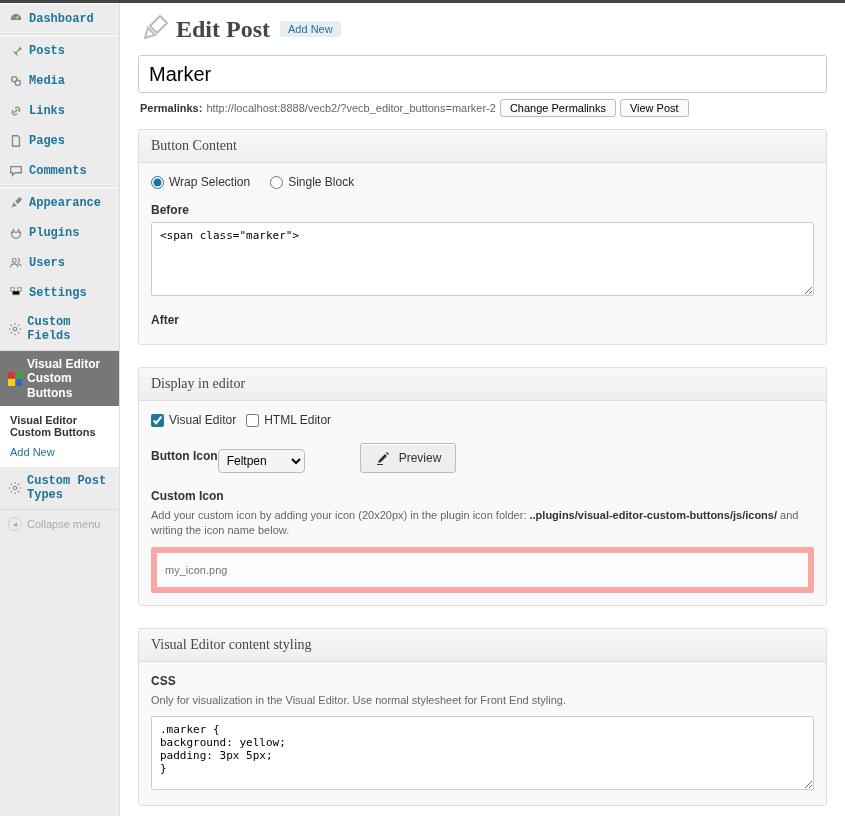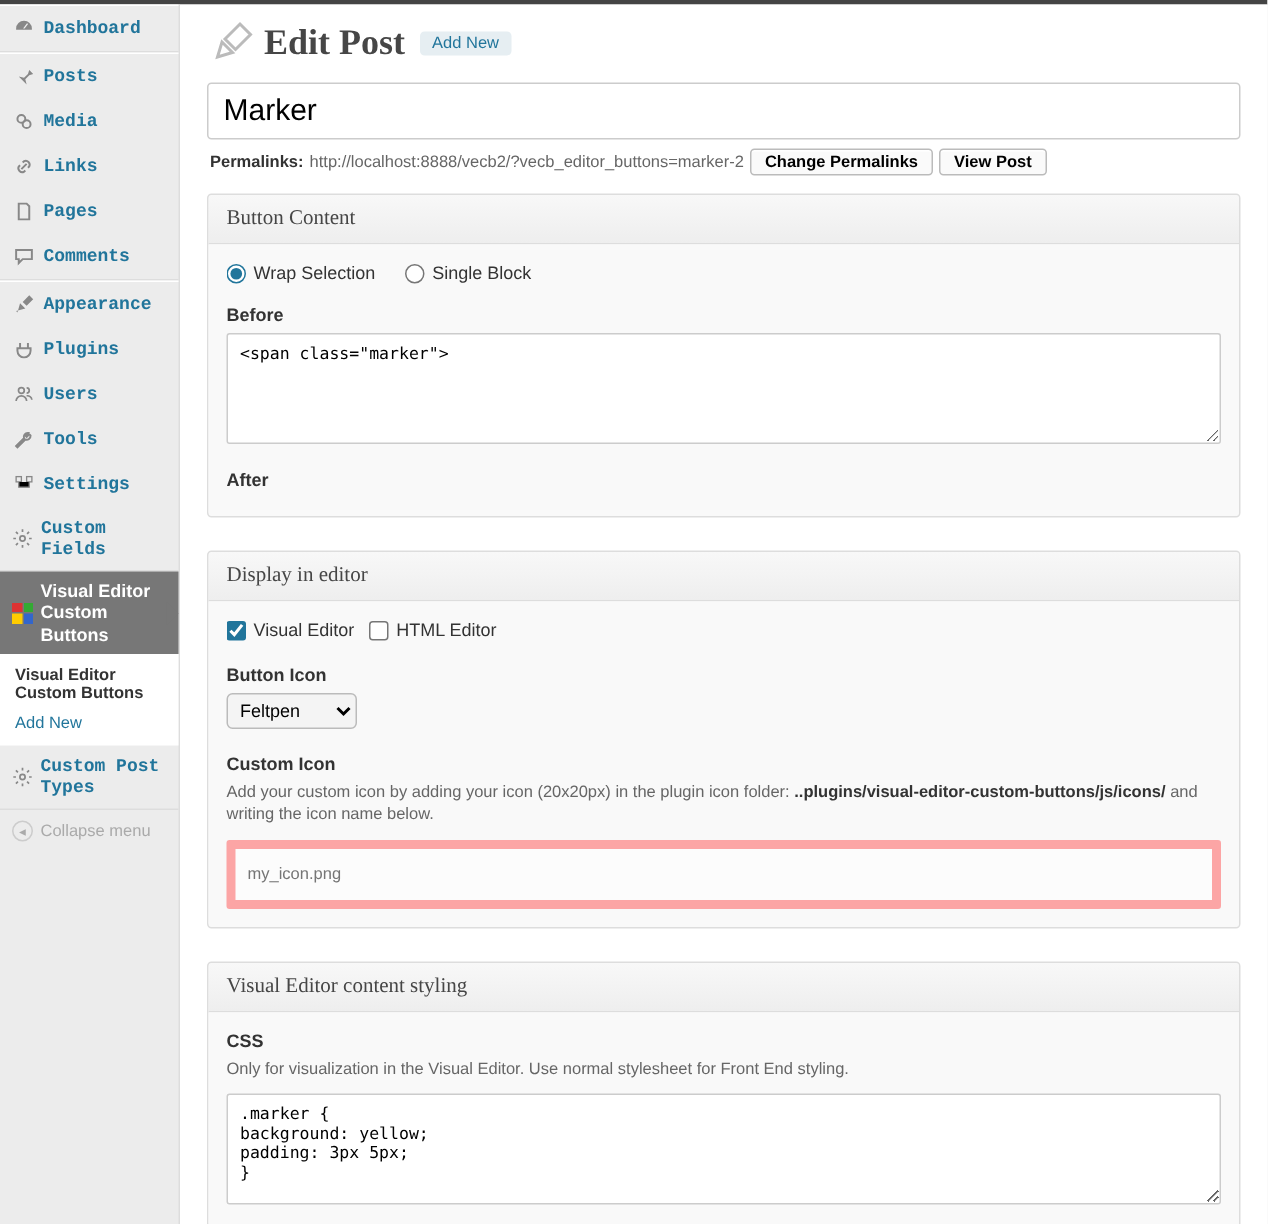--- a/index.html
+++ b/index.html
@@ -22,40 +22,40 @@
 
 .main { flex: 1; padding: 10px 18px 0 18px; background: #fff; }
 .page-head { display: flex; align-items: center; margin-bottom: 10px; }
 .page-head .picon { width: 32px; height: 32px; margin-right: 6px; color: #bbb; }
 .page-head h1 { font-family: Georgia, "Times New Roman", serif; font-weight: bold; font-size: 24px; color: #464646; margin-right: 10px; }
 .add-new { display: inline-block; font-size: 11px; background: #e6eef2; color: #21759b; border-radius: 3px; padding: 2px 8px; cursor: pointer; }
 
 .title-input { width: 100%; font-size: 20px; padding: 6px 10px; border: 1px solid #ccc; border-radius: 3px; background: #fff; height: 38px; }
 .permalink-row { padding: 6px 2px 12px 2px; font-size: 11px; color: #666; display: flex; align-items: center; flex-wrap: wrap; gap: 4px; }
 .permalink-row b { color: #333; font-weight: bold; }
-.small-btn { font-size: 11px; padding: 2px 9px; background: #fafafa; border: 1px solid #bbb; border-radius: 3px; cursor: pointer; box-shadow: inset 0 1px 0 #fff; font-weight: bold; }
+.small-btn { font-size: 11px; padding: 2px 9px; background: #fafafa; border: 1px solid #bbb; border-radius: 3px; cursor: pointer; box-shadow: inset 0 1px 0 #fff; }
 
 .postbox { border: 1px solid #ddd; border-radius: 3px; margin-bottom: 22px; background: #f9f9f9; }
 .postbox h3 { font-family: Georgia, "Times New Roman", serif; font-weight: normal; font-size: 14px; padding: 8px 12px; color: #464646; background: linear-gradient(#f8f8f8, #eee); border-bottom: 1px solid #ddd; border-radius: 3px 3px 0 0; }
 .inside { padding: 12px; background: #f9f9f9; border-radius: 0 0 3px 3px; }
 
 .radio-row { display: flex; gap: 20px; margin-bottom: 14px; align-items: center; }
 .radio-row label { display: flex; align-items: flex-end; gap: 5px; font-size: 12px; }
 input[type=radio] { accent-color: #21759b; }
 input[type=checkbox] { accent-color: #21759b; }
 
 .field-label { font-weight: bold; font-size: 12px; margin-bottom: 5px; display: block; color: #333; }
 textarea.code { width: 100%; height: 74px; font-family: Menlo, Monaco, Consolas, monospace; font-size: 11px; padding: 6px 8px; border: 1px solid #ccc; border-radius: 2px; background: #fff; resize: both; }
 .spacer { height: 14px; }
 
 .chk-row { display: flex; gap: 10px; margin-bottom: 16px; }
 .chk-row label { display: flex; align-items: center; gap: 5px; font-size: 12px; }
 
 .icon-row { display: flex; align-items: flex-end; gap: 55px; margin-bottom: 16px; }
-.icon-col { display: flex; flex-direction: column; }
+.icon-col { display: flex; flex-direction: row; }
 select { font-size: 12px; padding: 3px 4px; border: 1px solid #bbb; border-radius: 4px; background: #f4f4f4; width: 87px; height: 24px; }
 .preview-btn { display: inline-flex; align-items: center; gap: 8px; padding: 6px 14px; background: #eee; border: 1px solid #bbb; border-radius: 3px; font-size: 12px; cursor: default; box-shadow: inset 0 1px 0 #fff; }
 .preview-ico { width: 16px; height: 16px; }
 
 .help-text { font-size: 11px; color: #666; margin: 4px 0 8px 0; line-height: 1.4; }
 .help-text b { color: #333; }
 
 .wide-input { width: 100%; font-size: 11px; padding: 17px 8px; border: 6px solid #fca5a5; border-radius: 2px; background: #fcfcfc; color: #999; height: 26px; }
 
 .multi-color-icon { width: 14px; height: 14px; display: grid; grid-template-columns: 1fr 1fr; grid-template-rows: 1fr 1fr; gap: 1px; }
@@ -144,28 +144,20 @@
       <span>Plugins</span>
     </div>
     <div class="menu-item">
       <span class="mi-icon">
         <svg width="14" height="14" viewBox="0 0 16 16">
               <circle cx="6" cy="5" r="2.2" fill="none" stroke="currentColor" stroke-width="1.3"></circle>
               <path fill="none" stroke="currentColor" stroke-width="1.3" d="M2 13a4 4 0 018 0M10 7a2 2 0 100-4M14 12a3.5 3.5 0 00-4-3"></path>
             </svg>
       </span>
       <span>Users</span>
-    </div>
-    <div class="menu-item">
-      <span class="mi-icon">
-        <svg width="14" height="14" viewBox="0 0 16 16">
-              <path fill="none" stroke="currentColor" stroke-width="1.5" d="M13 5a3 3 0 01-4 3L3 14l-1-1 6-6a3 3 0 013-4l-2 2 1 1 2-2a3 3 0 011 1z"></path>
-            </svg>
-      </span>
-      <span>Tools</span>
     </div>
     <div class="menu-item">
       <span class="mi-icon">
         <svg width="14" height="14" viewBox="0 0 16 16">
               <rect x="2" y="2" width="4" height="4" fill="none" stroke="currentColor"></rect>
               <rect x="10" y="2" width="4" height="4" fill="none" stroke="currentColor"></rect>
               <path stroke="currentColor" d="M4 6v4h8V6"></path>
             </svg>
       </span>
       <span>Settings</span>
@@ -275,20 +267,28 @@
         </label>
       </div>
 
       <div class="icon-row">
         <div class="icon-col">
           <span class="field-label">Button Icon</span>
           <select>
             <option>Feltpen</option>
           </select>
         </div>
+        <div class="preview-btn">
+          <span class="preview-ico">
+            <svg width="16" height="16" viewBox="0 0 16 16">
+                  <path fill="#333" d="M3 13l1-3 6-6 2 2-6 6-3 1zm8-10l1-1 2 2-1 1-2-2zM2 14h6v1H2z"></path>
+                </svg>
+          </span>
+          <span>Preview</span>
+        </div>
       </div>
 
       <span class="field-label">Custom Icon</span>
       <p class="help-text">
         <span>Add your custom icon by adding your icon (20x20px) in the plugin icon folder: </span><b>..plugins/visual-editor-custom-buttons/js/icons/</b><span> and writing the icon name below.</span>
       </p>
       <input class="wide-input" type="text" placeholder="my_icon.png" style="">
     </div>
   </div>
 

